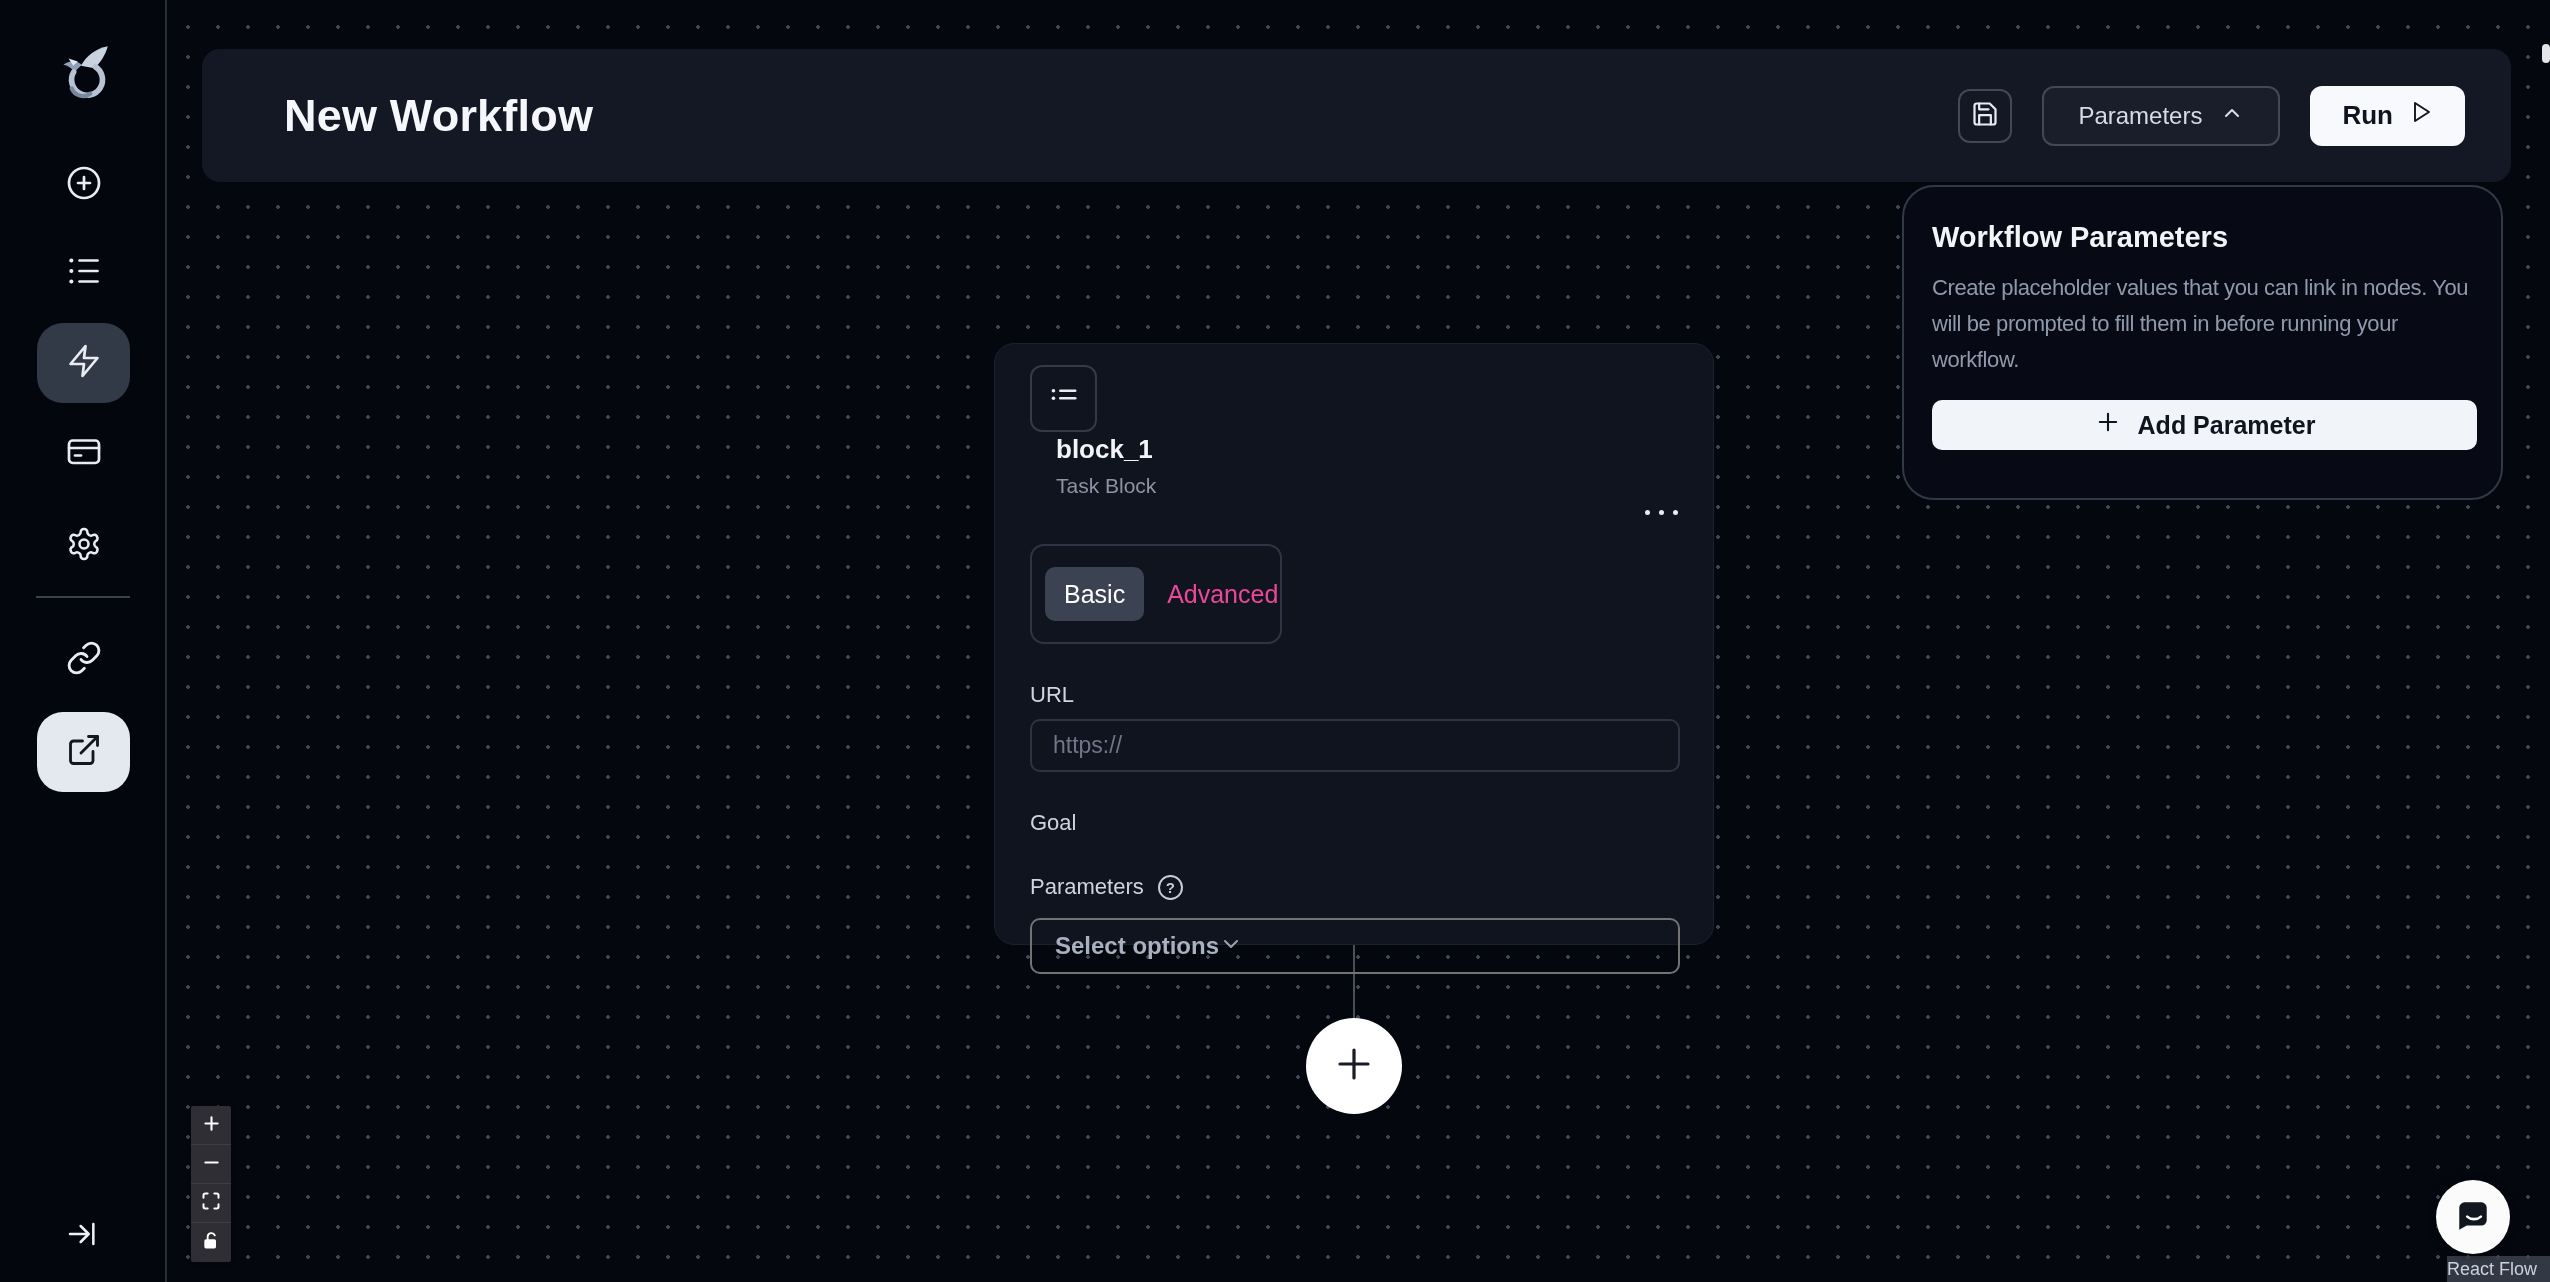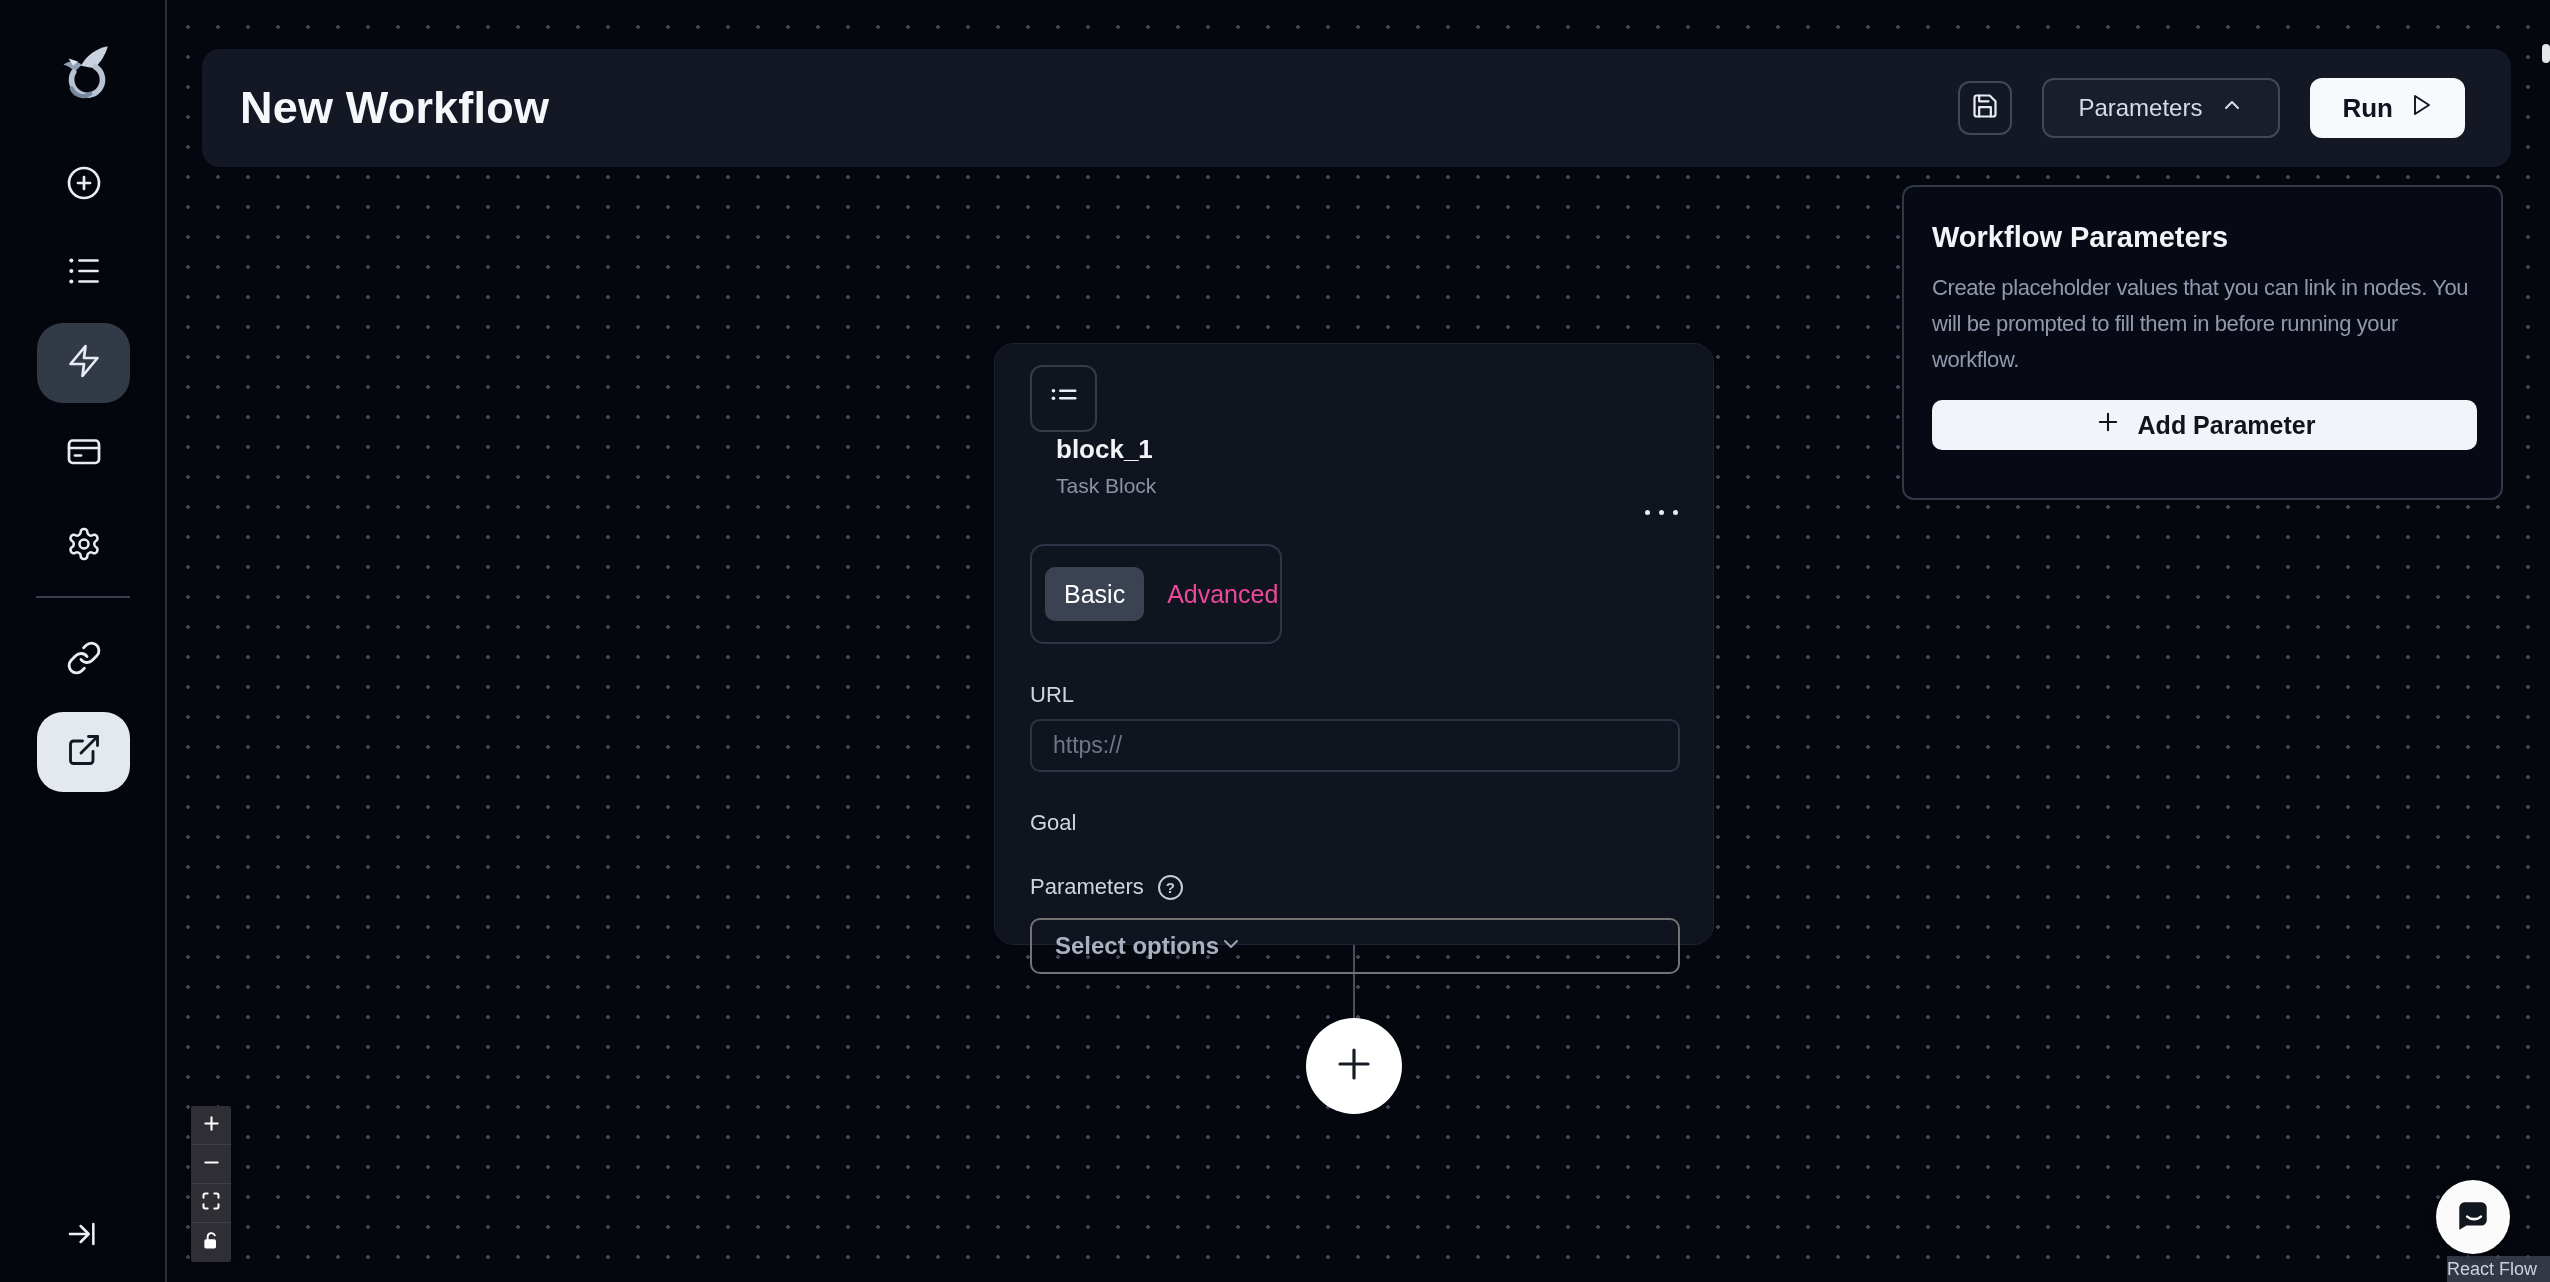--- a/index.html
+++ b/index.html
@@ -15,29 +15,29 @@
   .nav-item.sel-light{background:#e4e8ef;color:#131722;}
   .nav-divider{position:absolute;left:36px;top:596px;width:94px;height:0;border-top:2px solid #39404e;}
   .collapse-btn{position:absolute;left:58px;top:1212px;width:48px;height:48px;display:flex;align-items:center;justify-content:center;color:#eef1f6;cursor:pointer;}
 
   
   .canvas{position:absolute;left:169px;top:0;width:2381px;height:1282px;
     background-image:radial-gradient(circle,rgba(145,155,175,.42) 1.7px,transparent 1.9px);
     background-size:30px 30px;background-position:4px 12px;}
 
   
-  .header{position:absolute;left:202px;top:49px;width:2309px;height:118px;background:#141824;border-radius:18px;display:flex;align-items:center;z-index:6;}
+  .header{position:absolute;left:202px;top:49px;width:2309px;height:133px;background:#141824;border-radius:18px;display:flex;align-items:center;z-index:6;padding-left:44px;}
   .header-title{margin-left:38px;font-size:45px;font-weight:600;color:#f5f7fa;letter-spacing:.2px;}
   .header-actions{margin-left:auto;margin-right:46px;display:flex;align-items:center;gap:30px;}
   .icon-btn{width:54px;height:54px;border:2px solid #414856;border-radius:12px;background:transparent;display:flex;align-items:center;justify-content:center;color:#e8ecf2;cursor:pointer;}
   .btn-parameters{height:60px;padding:0 34px;border:2px solid #414856;border-radius:12px;background:#191e2a;display:flex;align-items:center;gap:18px;color:#d6dce6;font-size:24px;font-weight:500;cursor:pointer;}
   .btn-run{height:60px;padding:0 32px;border-radius:12px;background:#f7f9fc;display:flex;align-items:center;gap:16px;color:#0f1420;font-size:26px;font-weight:700;cursor:pointer;border:none;justify-content:space-between;}
 
   
-  .params-panel{position:absolute;left:1902px;top:185px;width:601px;height:315px;background:#070a14;border:2px solid #313846;border-radius:12px;padding:28px 28px;z-index:6;}
+  .params-panel{position:absolute;left:1902px;top:185px;width:601px;height:315px;background:#070a14;border:2px solid #313846;border-radius:32px;padding:28px 28px;z-index:6;}
   .params-title{font-size:29px;font-weight:600;color:#f2f4f8;margin-top:6px;}
   .params-desc{margin-top:16px;width:545px;font-size:22px;line-height:36px;letter-spacing:-.4px;color:#9099ac;}
   .btn-add-param{margin-top:22px;width:545px;height:50px;border-radius:10px;background:#f1f4f8;border:none;display:flex;align-items:center;justify-content:center;gap:16px;color:#10141f;font-size:25px;font-weight:700;cursor:pointer;text-align:center;}
 
   
   .node-card{position:absolute;left:994px;top:343px;width:720px;height:602px;background:#10141e;border:1px solid #1b2130;border-radius:20px;padding:21px 35px 26px 35px;z-index:4;}
   .node-head{display:flex;align-items:flex-start;flex-direction:column;}
   .node-iconbox{width:67px;height:67px;border:2px solid #333a48;border-radius:12px;display:flex;align-items:center;justify-content:center;color:#e9edf3;flex:none;}
   .node-titles{margin-left:26px;margin-top:2px;}
   .node-title{font-size:26px;font-weight:600;color:#f2f4f8;}

